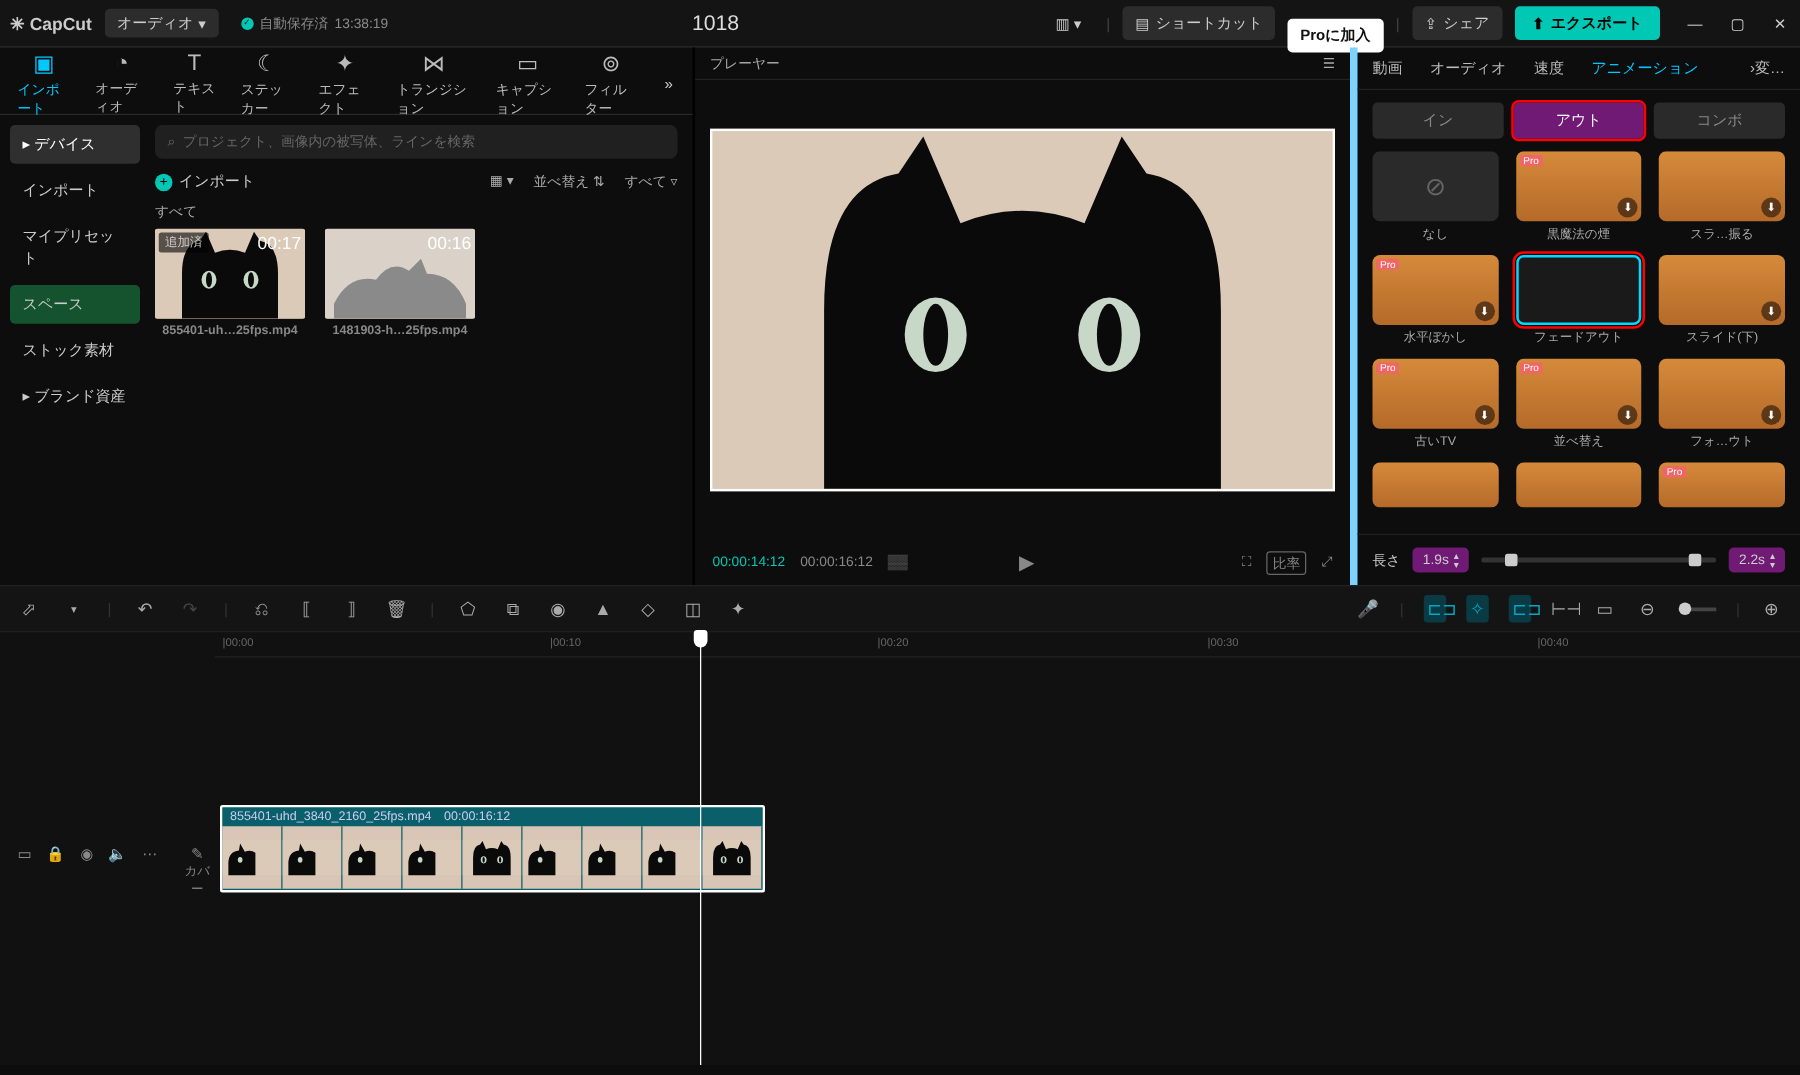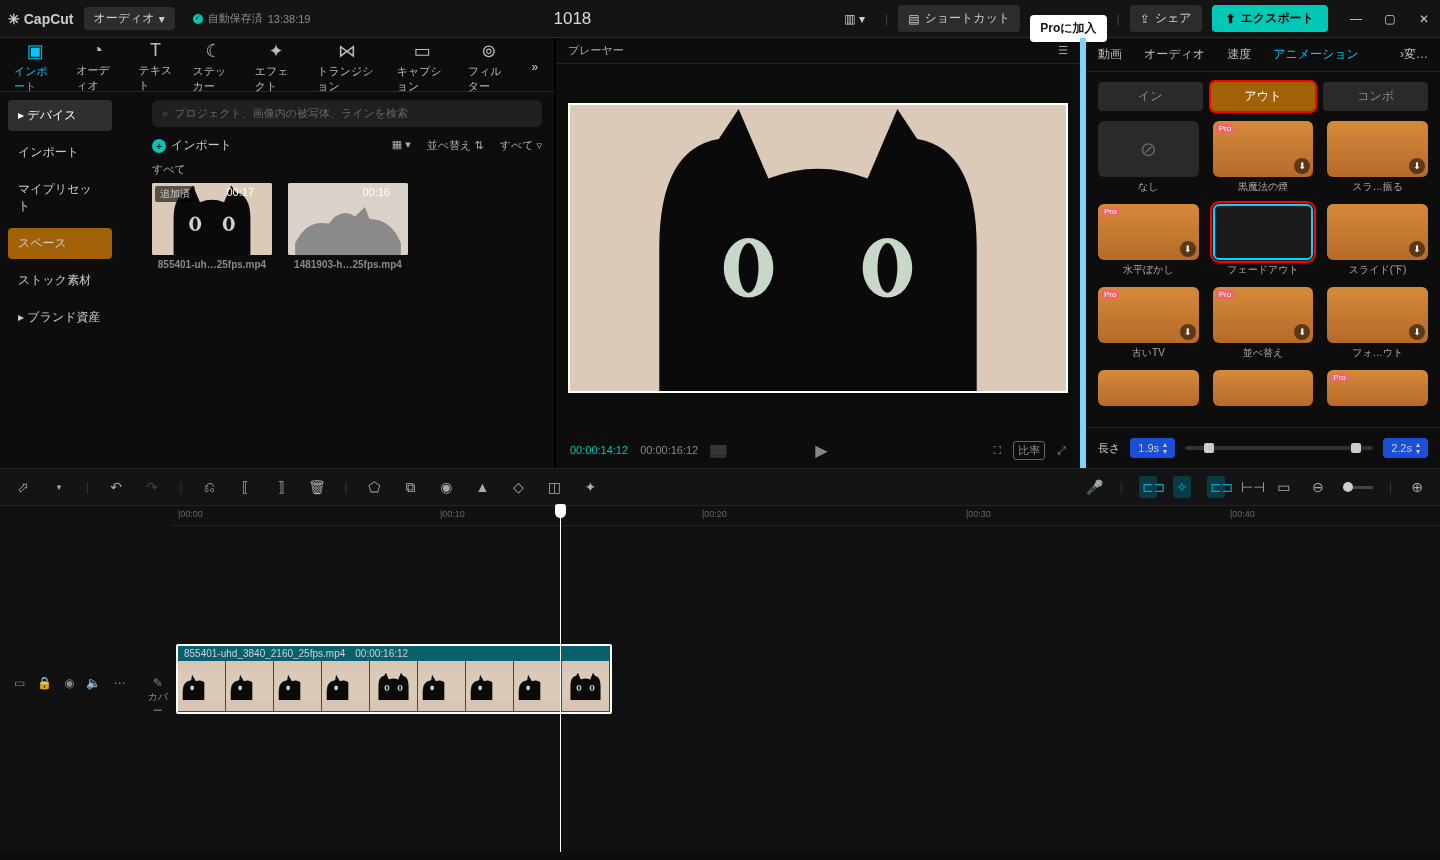--- a/index.html
+++ b/index.html
@@ -24,68 +24,68 @@
 
 .media-tabs { height: 54px; display: flex; align-items: center; gap: 12px; padding: 4px 10px 0 10px; border-bottom: 1px solid #2a2a2a; position: relative; }
 .media-tab { display: flex; flex-direction: column; align-items: center; gap: 2px; font-size: 11px; color: #bbb; padding: 2px 4px; }
 .media-tab.active { color: #00c8ff; }
 .media-tab .icon { font-size: 18px; }
 .media-more { margin-left: auto; width: 24px; text-align: center; }
 
 
 .main-area { display: flex; height: 430px; }
 .left-panel { width: 556px; display: flex; flex-direction: column; border-right: 2px solid #000; }
-.left-body { flex: 1; display: flex; gap: 28px; }
+.left-body { flex: 1; display: flex; }
 .left-sidebar { width: 120px; padding: 8px; display: flex; flex-direction: column; gap: 6px; }
 .side-item { padding: 7px 10px; border-radius: 4px; font-size: 12px; color: #ccc; }
 .side-item.active { background: #2f2f2f; color: #fff; }
 .left-content { flex: 1; padding: 8px 12px 8px 4px; display: flex; flex-direction: column; }
 .search-row { background: #202020; border-radius: 6px; padding: 6px 10px; display: flex; align-items: center; gap: 6px; color: #666; font-size: 11px; }
 .import-row { display: flex; align-items: center; gap: 10px; margin-top: 10px; }
 .import-btn { display: flex; align-items: center; gap: 5px; color: #ccc; font-size: 12px; }
 .import-btn .plus { background: #00c8b4; color: #000; width: 14px; height: 14px; border-radius: 50%; display: flex; align-items: center; justify-content: center; font-size: 11px; }
 .import-controls { margin-left: auto; display: flex; gap: 16px; font-size: 11px; color: #aaa; }
 .all-label { font-size: 11px; margin: 8px 0 6px 0; color: #aaa; }
 .thumbs { display: flex; gap: 16px; }
 .thumb { width: 120px; }
 .thumb-box { width: 120px; height: 72px; background: #d8c5b5; position: relative; border-radius: 2px; overflow: hidden; }
 .thumb-box .badge { position: absolute; top: 3px; left: 3px; background: rgba(0,0,0,.6); padding: 1px 5px; font-size: 10px; border-radius: 2px; }
-.thumb-box .dur { position: absolute; top: 3px; right: 18px; font-size: 11px; color: #fff; }
+.thumb-box .dur { position: absolute; top: 3px; right: 3px; font-size: 14px; color: #fff; }
 .thumb-name { font-size: 10px; color: #888; margin-top: 4px; text-align: center; white-space: nowrap; overflow: hidden; text-overflow: ellipsis; font-weight: bold; }
 
 
 .player-panel { width: 530px; display: flex; flex-direction: column; border-right: 6px solid #7dd3fc; }
 .player-header { height: 26px; display: flex; align-items: center; padding: 0 12px; font-size: 11px; color: #aaa; border-bottom: 1px solid #222;}
 .player-header .menu { margin-left: auto; }
 .player-viewport { flex: 1; display: flex; align-items: center; justify-content: center; padding: 8px 12px; }
 .player-frame { width: 504px; height: 290px; border: 2px solid #fff; background: #d8c5b5; position: relative; }
 .player-controls { height: 36px; display: flex; align-items: center; padding: 0 14px; gap: 12px; font-size: 11px; color: #888; }
 .timecode-cur { color: #00c8b4; }
 .play-icon { margin: 0 auto; }
 
 
 .inspector { flex: 1; display: flex; flex-direction: column; }
 .insp-tabs { height: 34px; display: flex; align-items: center; gap: 22px; padding: 0 12px; border-bottom: 1px solid #222; font-size: 12px; }
 .insp-tab { color: #bbb; }
 .insp-tab.active { color: #00c8ff; }
 .insp-subtabs { display: flex; gap: 8px; padding: 10px 12px; }
 .subtab { flex: 1; background: #2a2a2a; text-align: center; padding: 6px 0; border-radius: 4px; font-size: 12px; color: #888; }
-.subtab.active { background: #a16207; color: #fff; }
+.subtab.active { background: #701a75; color: #fff; }
 .subtab.highlight { outline: 2px solid #f00; outline-offset: 0px; }
 .anim-grid { padding: 0 12px; display: grid; grid-template-columns: repeat(4, 1fr); gap: 10px 14px; overflow: hidden; }
 .anim-item { }
 .anim-thumb { height: 56px; border-radius: 6px; background: linear-gradient(#d58a3a,#b56a2a); position: relative; }
 .anim-thumb.none { background: #2a2a2a; display: flex; align-items: center; justify-content: center; }
 .anim-thumb.selected { border: 2px solid #00d8ff; background:#1a1a1a; }
 .anim-thumb.highlight { outline: 2px solid #f00; outline-offset: 1px; }
 .anim-pro { position: absolute; top: 3px; left: 3px; background: #e66; color: #fff; font-size: 8px; padding: 0 3px; border-radius: 2px; }
 .anim-dl { position: absolute; bottom: 3px; right: 3px; width: 16px; height: 16px; background: rgba(0,0,0,.5); border-radius: 50%; display: flex; align-items: center; justify-content: center; font-size: 9px; color:#fff; }
 .anim-label { font-size: 10px; color: #aaa; text-align: center; margin-top: 3px; white-space: nowrap; overflow: hidden; text-overflow: ellipsis; }
 .insp-bottom { margin-top: auto; padding: 10px 12px; display: flex; align-items: center; gap: 10px; font-size: 11px; border-top: 1px solid #222; }
-.num-input { background: #1d4ed8; padding: 3px 8px; border-radius: 4px; display: flex; align-items: center; gap: 4px; }
+.num-input { background: #701a75; padding: 3px 8px; border-radius: 4px; display: flex; align-items: center; gap: 4px; }
 .slider { flex: 1; height: 4px; background: #333; border-radius: 2px; position: relative; }
 .slider-knob { position: absolute; width: 10px; height: 10px; background: #ccc; border-radius: 2px; top: -3px; }
 
 
 .timeline-toolbar { height: 38px; display: flex; align-items: center; padding: 0 14px; gap: 18px; border-top: 1px solid #222; border-bottom: 1px solid #222; background: #141414; }
 .tl-icon { width: 18px; text-align: center; color: #aaa; font-size: 14px; }
 .tl-right { margin-left: auto; display: flex; gap: 16px; align-items: center; }
 .tl-cyan { color: #00a8c8; background: #0a3a44; padding: 3px; border-radius: 3px; }
 
 
@@ -193,21 +193,21 @@
           <span class="icon">⊚</span>
           <span>フィルター</span>
         </div>
       <div class="media-more">»</div>
     </div>
     <div class="left-body">
       <div class="left-sidebar">
         <div class="side-item active">▸ <span>デバイス</span></div>
         <div class="side-item">インポート</div>
         <div class="side-item">マイプリセット</div>
-        <div class="side-item" style="background:#a16207">スペース</div>
+        <div class="side-item" style="background:#14532d">スペース</div>
         <div class="side-item">ストック素材</div>
         <div class="side-item">▸ <span>ブランド資産</span></div>
       </div>
       <div class="left-content">
         <div class="search-row">
           <span>⌕</span>
           <span>プロジェクト、画像内の被写体、ラインを検索</span>
         </div>
         <div class="import-row">
           <div class="import-btn">

